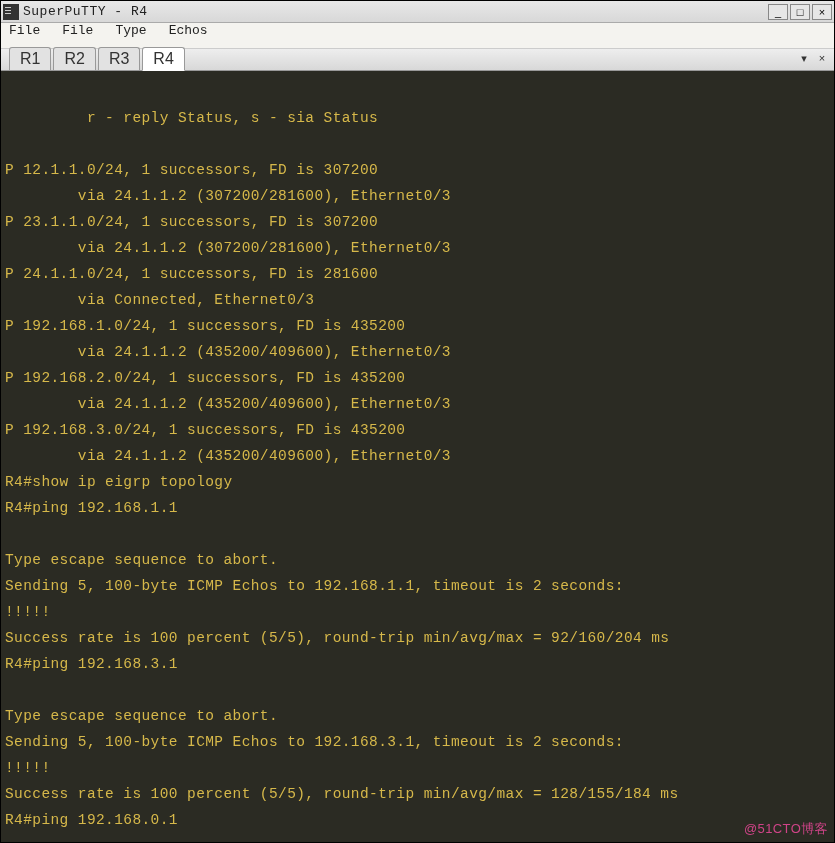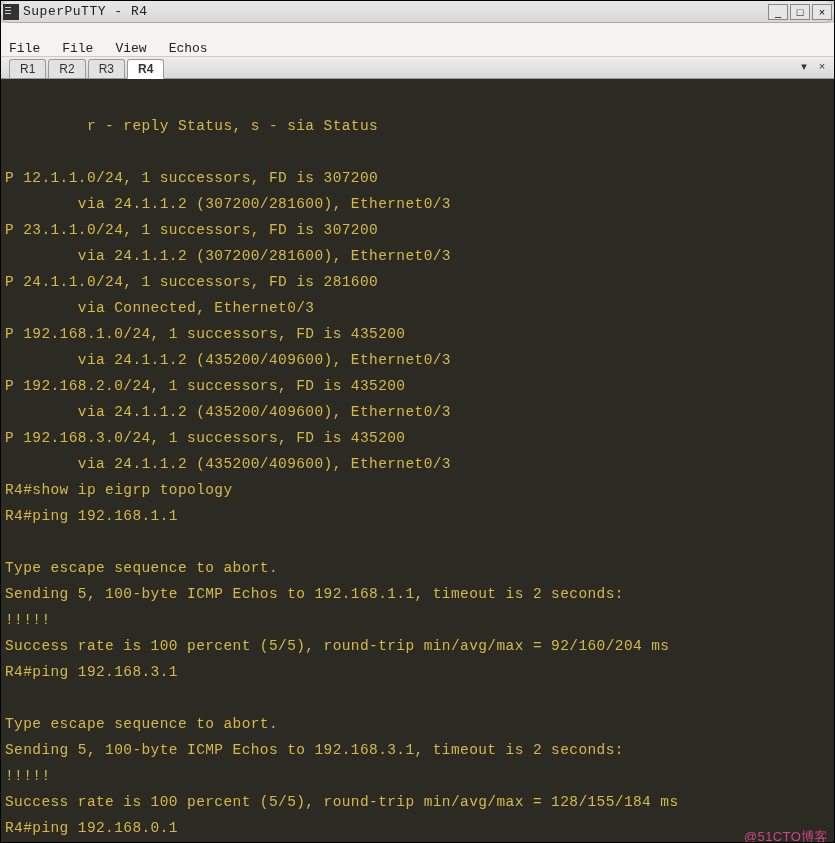--- a/index.html
+++ b/index.html
@@ -13,21 +13,20 @@
     border: 1px solid #000;
   }
   .titlebar {
     height: 22px;
     background: linear-gradient(#e8e8e8, #d8d8d8);
     border-bottom: 1px solid #aaa;
     display: flex;
     align-items: center;
     padding: 0 2px;
     font-size: 13px;
-    border-radius: 9px;
   }
   .titlebar .app-icon {
     width: 16px; height: 16px;
     background: #333;
     margin-right: 4px;
     position: relative;
   }
   .titlebar .app-icon::after {
     content: "";
     position: absolute;
@@ -46,24 +45,24 @@
   .winbtn {
     width: 20px; height: 16px;
     border: 1px solid #888;
     background: #e6e6e6;
     margin-left: 2px;
     display: flex; align-items: center; justify-content: center;
     font-size: 11px;
     cursor: pointer;
   }
   .menubar {
-    height: 34px;
+    height: 26px;
     background: #f4f3ef;
     display: flex;
-    align-items: flex-end;
+    align-items: flex-start;
     padding: 0 8px;
     font-size: 13px;
     border-bottom: 1px solid #ccc;
     font-family: "SimSun","MS Gothic","Courier New",monospace;
   }
   .menubar span {
     margin-right: 22px;
     cursor: pointer;
     color: #222;
     text-decoration: underline;
@@ -78,27 +77,27 @@
     border-bottom: 1px solid #999;
     position: relative;
   }
   .tab {
     padding: 2px 10px 2px 10px;
     border: 1px solid #999;
     border-bottom: none;
     margin-right: 2px;
     background: #e2e2e2;
     border-radius: 3px 3px 0 0;
-    font-size: 12px;
+    font-size: 16px;
     cursor: pointer;
     color: #333;
   }
   .tab.active {
     background: #fff;
-    font-weight: bold;
+    font-weight: normal;
     position: relative;
     z-index: 2;
     border-bottom: 1px solid #fff;
     margin-bottom: -1px;
   }
   .tabstrip-right {
     position: absolute;
     right: 4px; top: 2px;
     display: flex;
     align-items: center;
@@ -150,21 +149,21 @@
   <div class="winbtns">
     <div class="winbtn">_</div>
     <div class="winbtn">□</div>
     <div class="winbtn">×</div>
   </div>
 </div>
 
 <div class="menubar">
   <span>File</span>
   <span>File</span>
-  <span>View</span>
+  <span>Type</span>
   <span>Echos</span>
 </div>
 
 <div class="tabstrip">
   <div class="tab">R1</div>
   <div class="tab">R2</div>
   <div class="tab">R3</div>
   <div class="tab active">R4</div>
   <div class="tabstrip-right">
     <div class="drop">▾</div>

